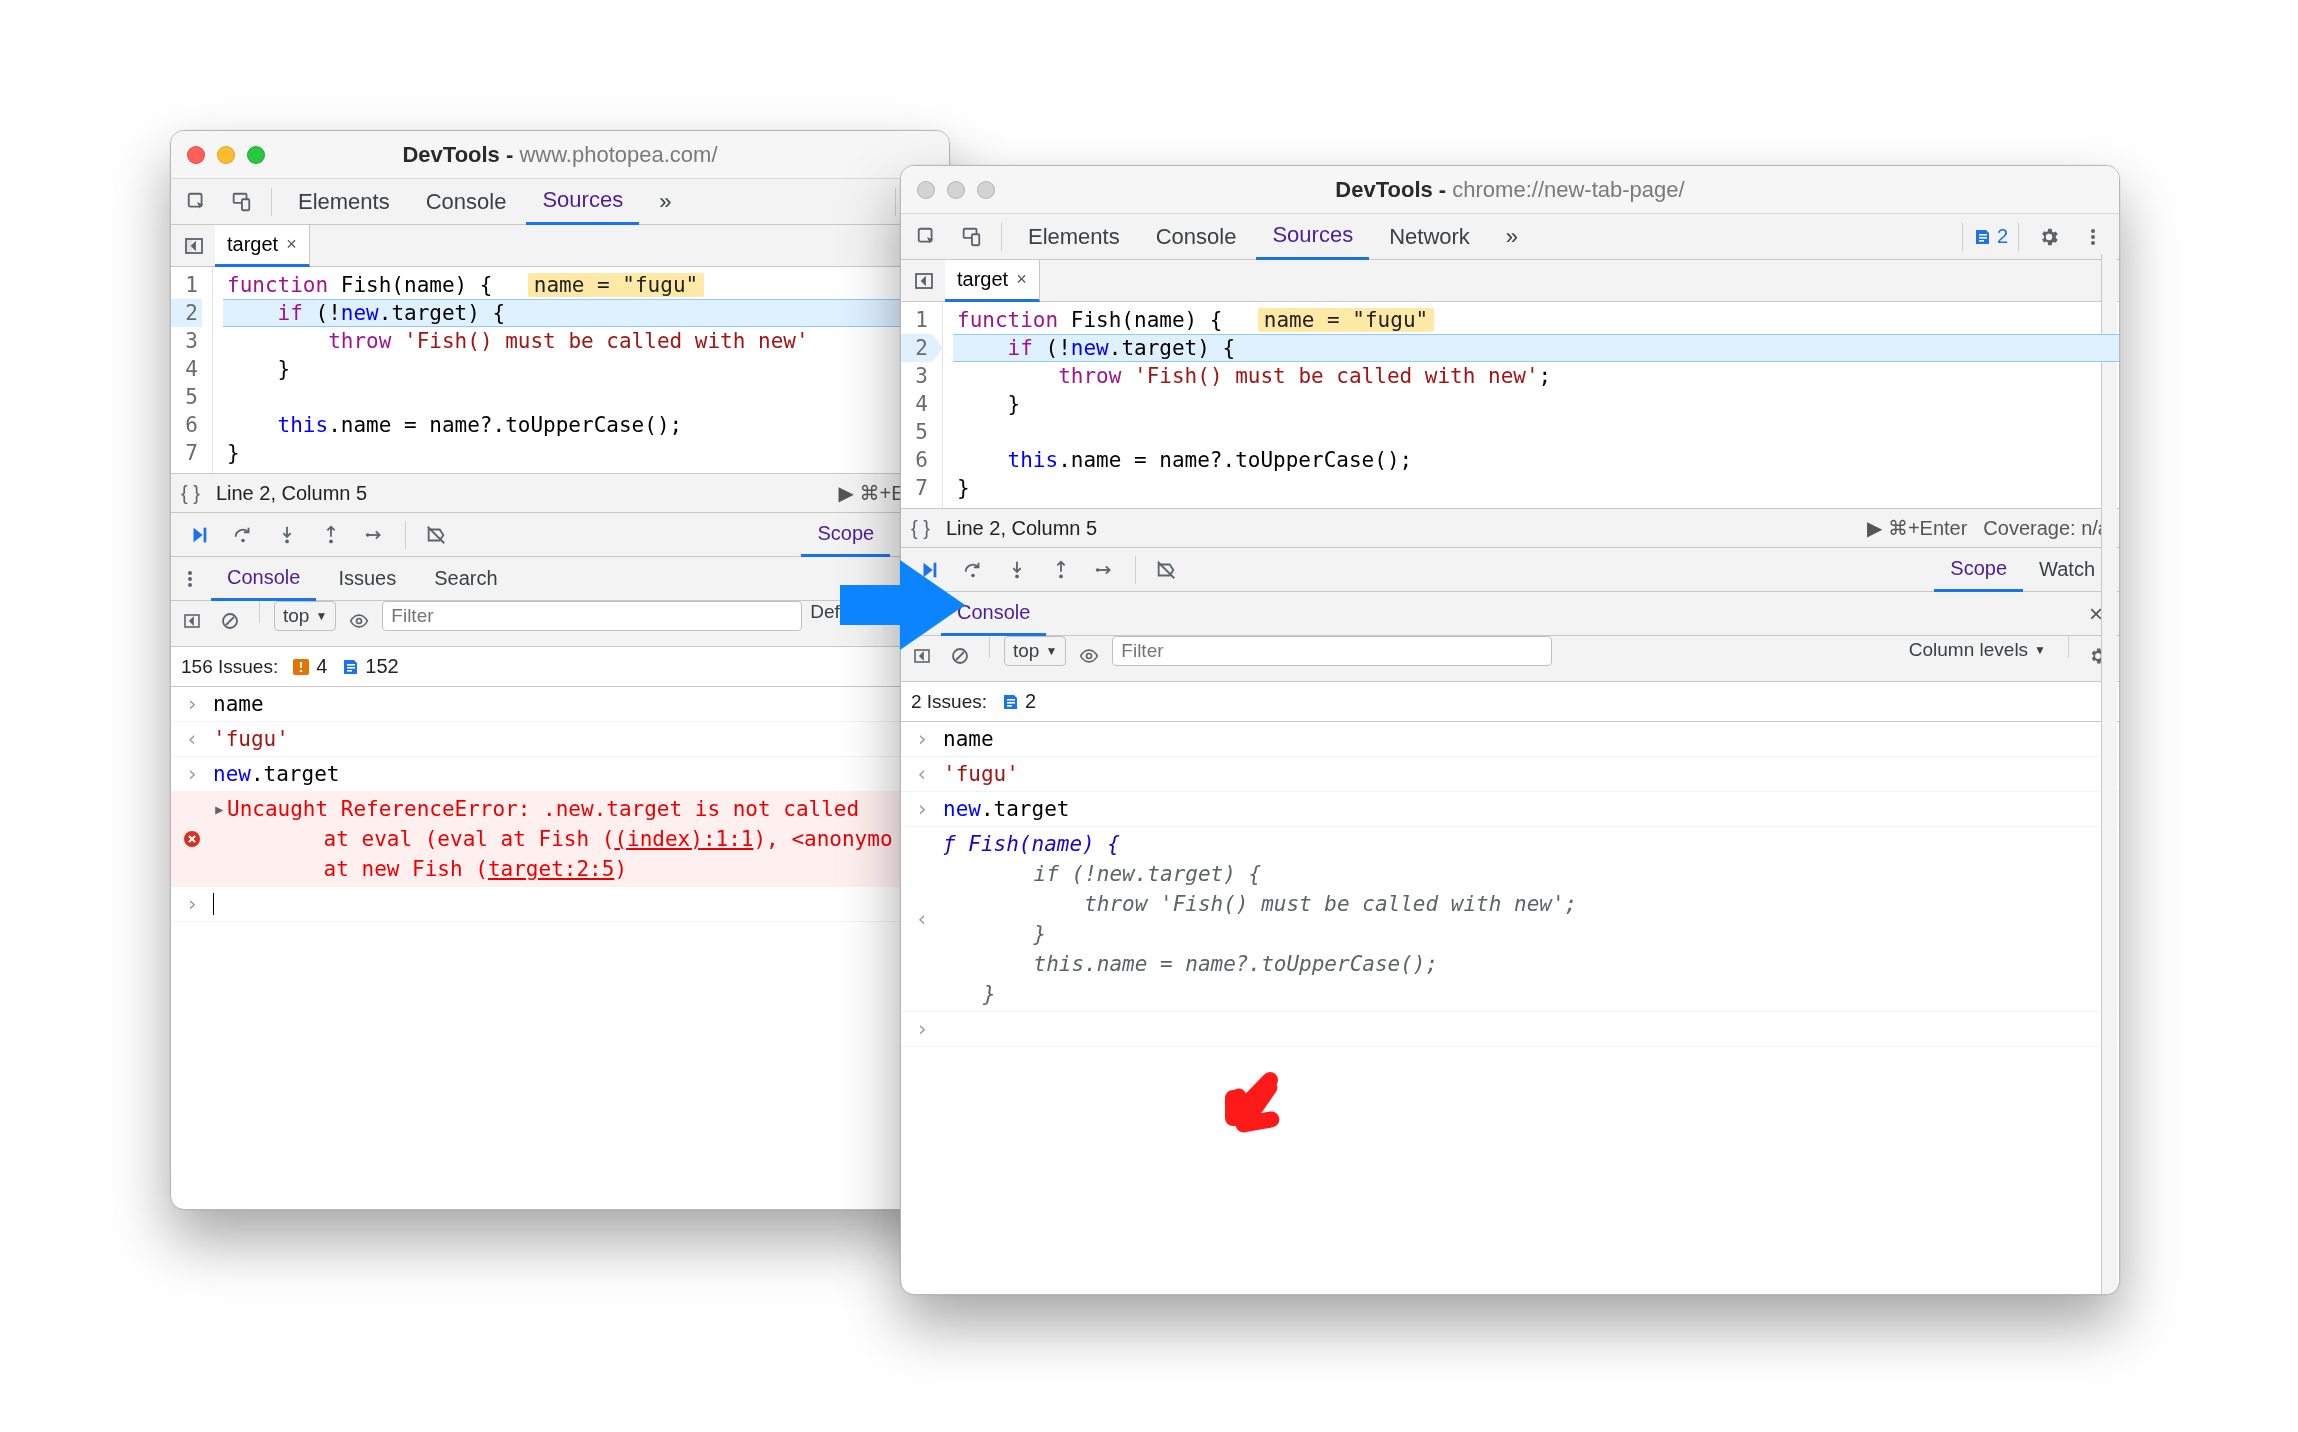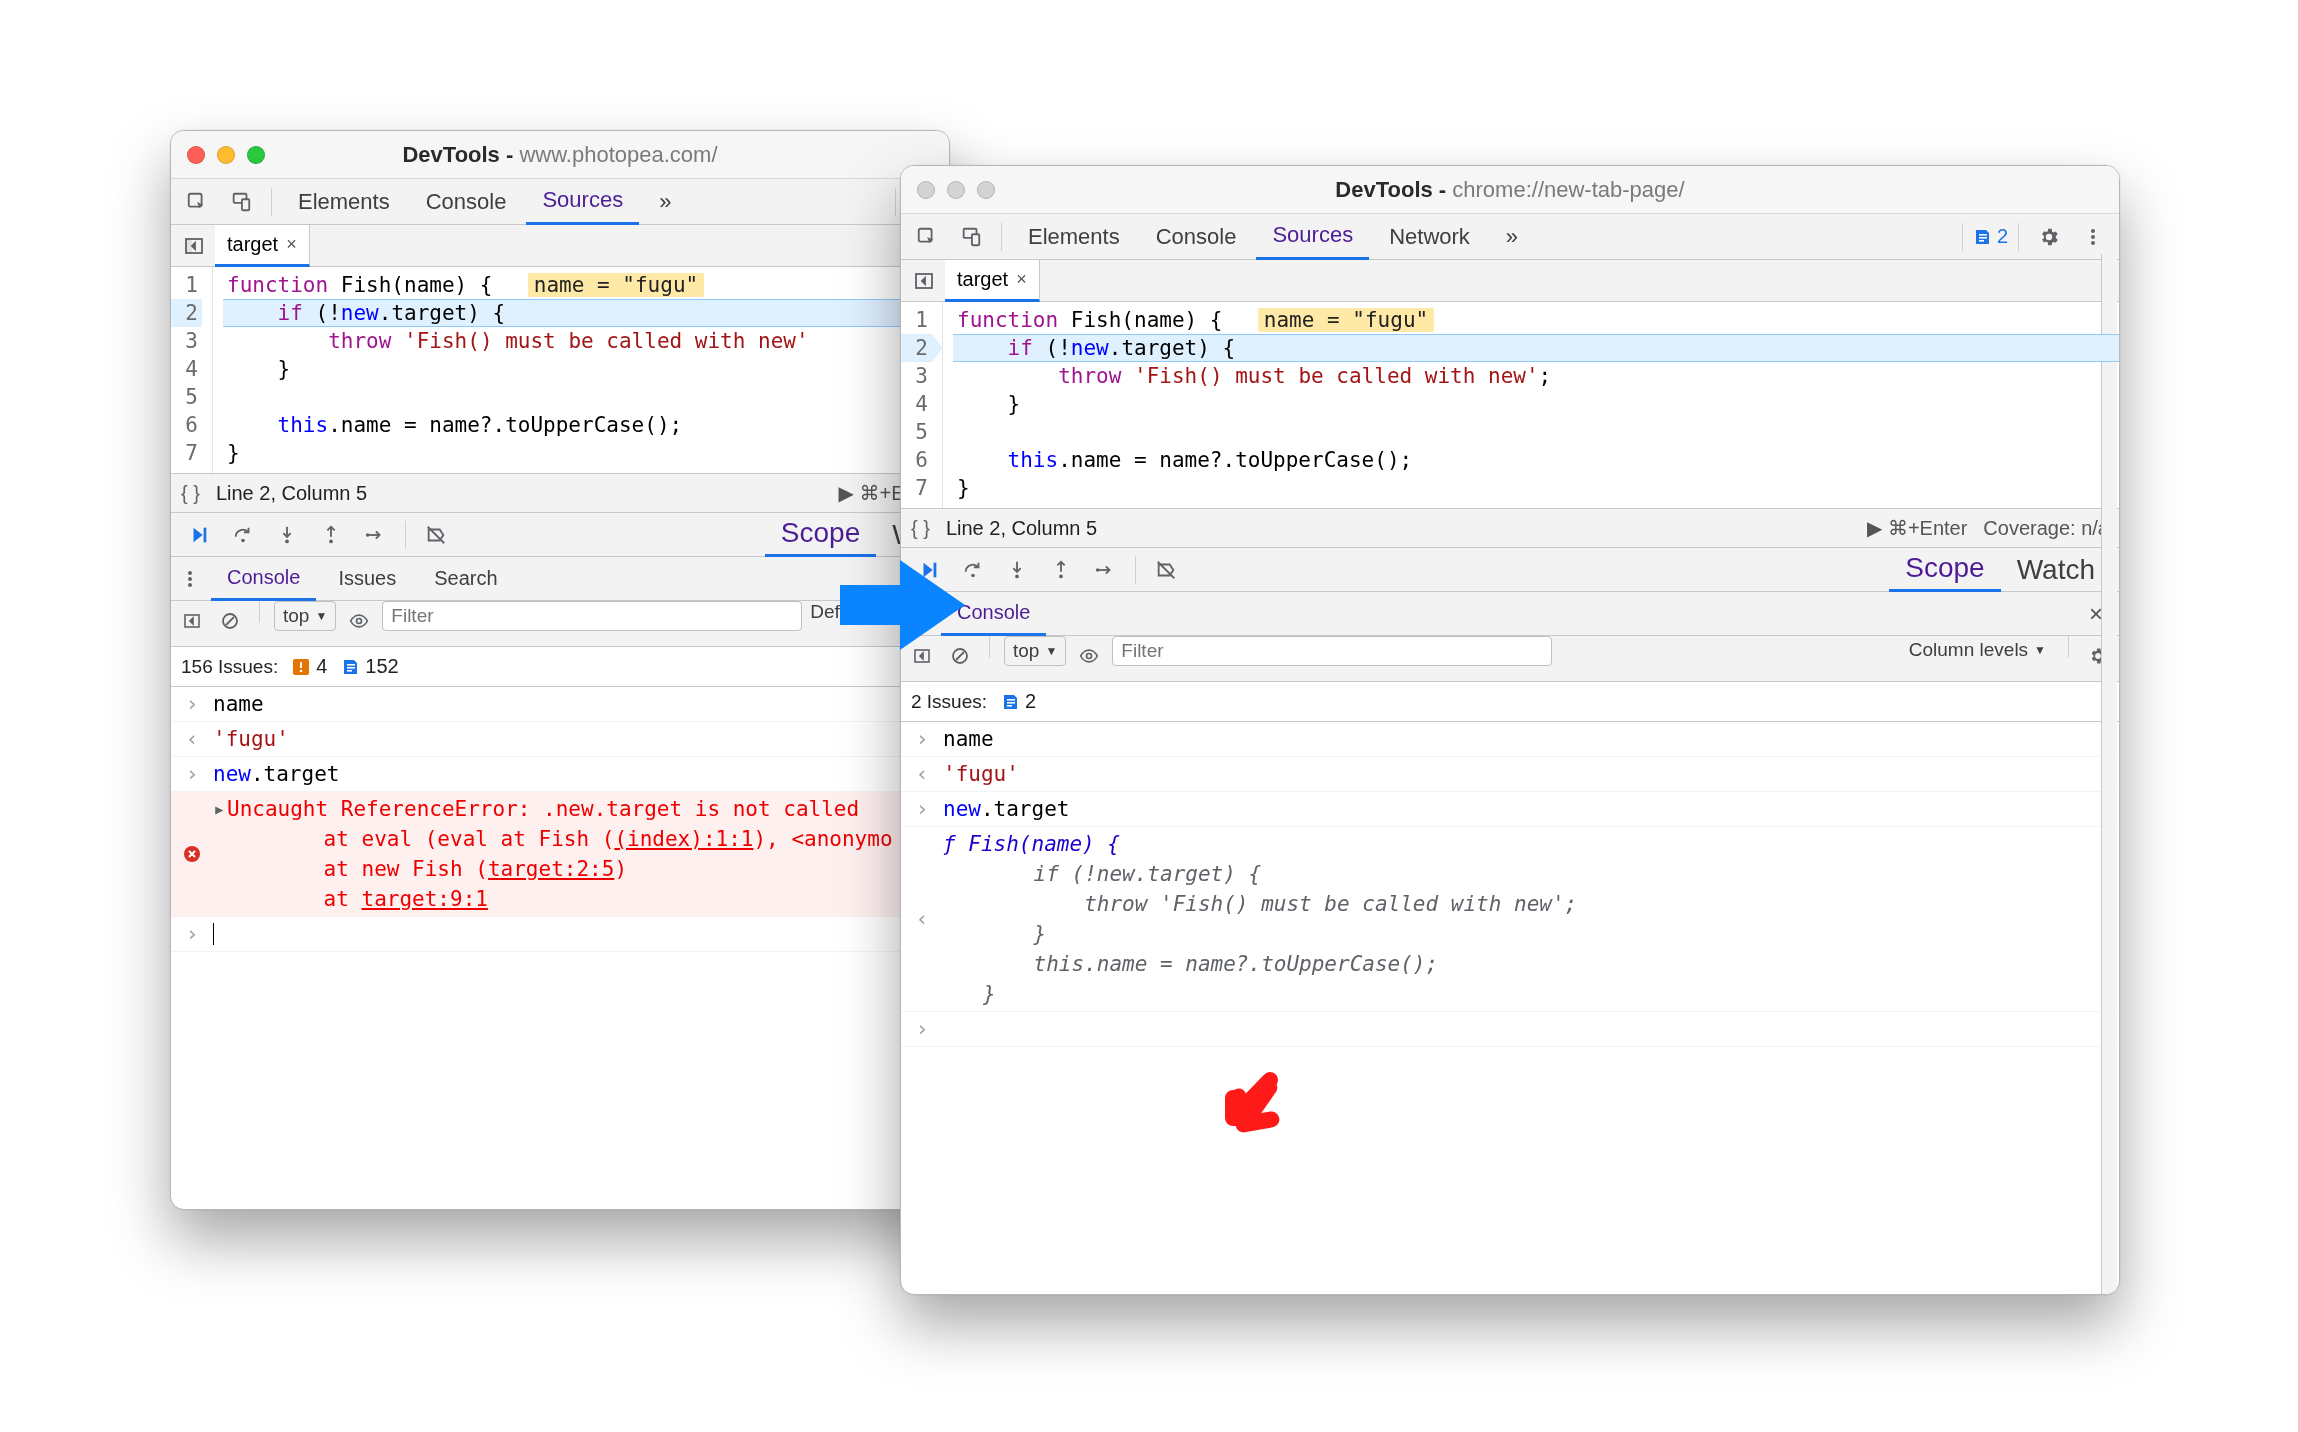--- a/index.html
+++ b/index.html
@@ -125,21 +125,21 @@
   }
   .statusrow .spacer { flex: 1;}
   .statusrow .icon { font-size: 20px; color:#5f6368;}
 
   .dbgbar {
     display:flex; align-items:center; height: 44px; border-bottom:1px solid var(--border);
     background: var(--bg-toolbar); padding: 0 8px; gap: 6px;
   }
   .dbgbar .group { display:flex; align-items:center; gap: 4px;}
   .dbgbar .right-tabs { margin-left:auto; display:flex; gap: 0;}
-  .dbgbar .right-tabs .tab { height:44px; font-size: 28px;}
+  .dbgbar .right-tabs .tab { height:44px; font-size: 20px;}
 
   .drawerhdr {
     display:flex; align-items:center; height:44px; border-bottom:1px solid var(--border);
     background: var(--bg-toolbar); padding: 0 4px; gap: 6px;
   }
   .drawerhdr .tab { height:44px; font-size: 20px;}
   .drawerhdr .closex2 { margin-left:auto; padding: 0 12px; font-size: 24px; color:#555;}
 
   .consolectl{
     display:flex; align-items:flex-start; height:46px; border-bottom:1px solid var(--border);
@@ -414,21 +414,20 @@
         <span class="mark">
           <svg width="18" height="18" viewBox="0 0 18 18" style="vertical-align:-2px">
               <circle cx="9" cy="9" r="8" fill="#d93025"></circle>
               <path d="M6 6l6 6M12 6l-6 6" stroke="#fff" stroke-width="2"></path>
             </svg>
         </span>
         <div>
           <span class="expander">▸</span><span>Uncaught ReferenceError: .new.target is not called</span>
           <div class="stack"><span>    at eval (eval at Fish (</span><span class="errlink">(index):1:1</span><span>), &lt;anonymo</span></div>
           <div class="stack"><span>    at new Fish (</span><span class="errlink">target:2:5</span><span>)</span></div>
-          <div class="stack"><span>    at </span><span class="errlink">target:9:1</span></div>
         </div>
       </div>
       <div class="row">
         <span class="mark in" style="color:#1a73e8"></span>
         <span style="border-left:1.5px solid #000; height:22px; display:inline-block"></span>
       </div>
     </div>
   </div>
 
   <div class="window" style="left:900px; top:165px; width:1220px; height:1130px;">

